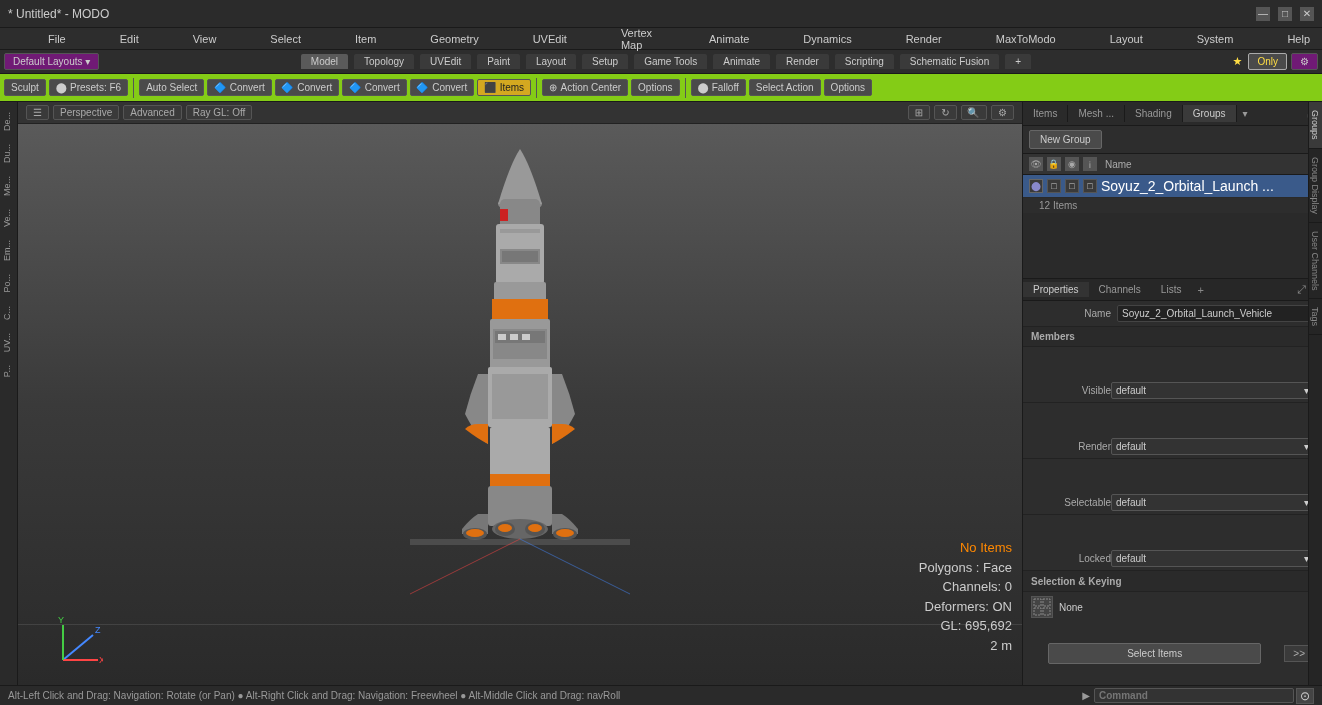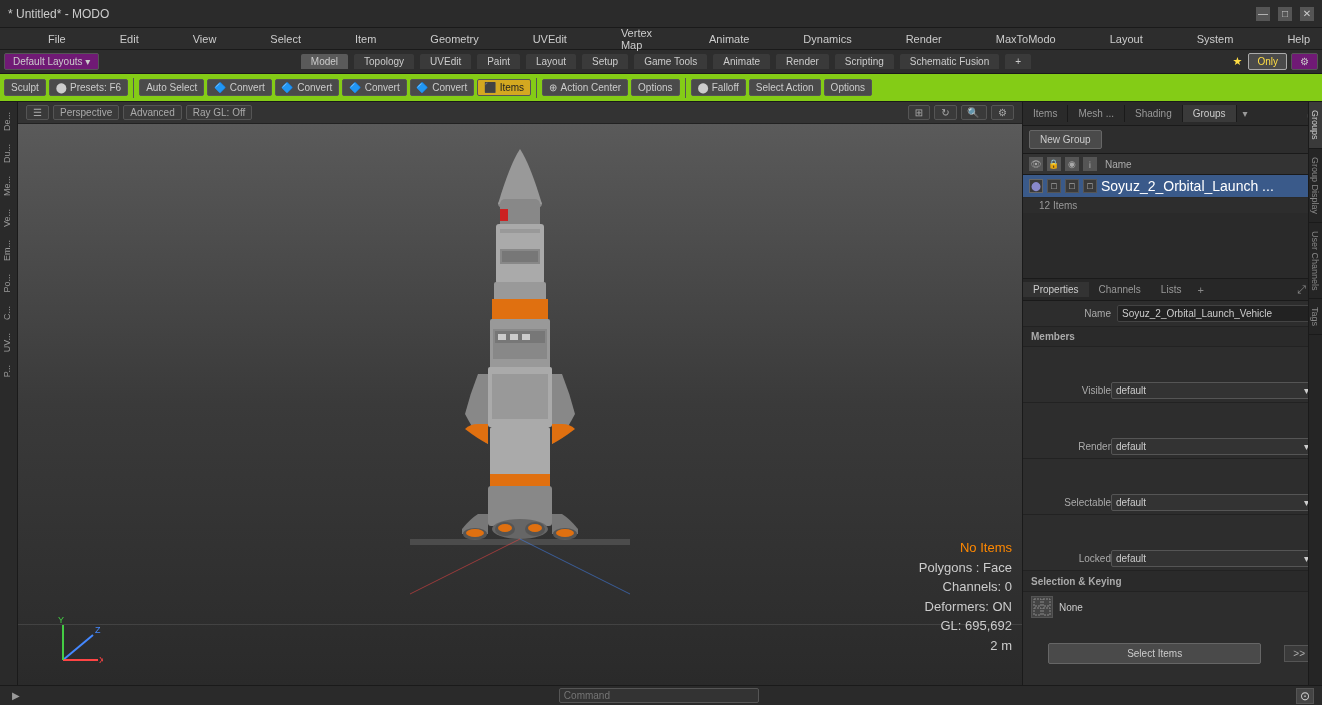--- a/index.html
+++ b/index.html
@@ -760,16 +760,17 @@
     <div style="position:absolute; right:0; top:0; width:14px; height:100%; background:#252525; border-left:1px solid #1a1a1a; display:flex; flex-direction:column;">
       <div class="edge-tab active">Groups</div>
       <div class="edge-tab">Group Display</div>
       <div class="edge-tab">User Channels</div>
       <div class="edge-tab">Tags</div>
     </div>
   </div>
 </div>
 
 <div id="status-bar" style="background:#2a2a2a; height:20px; display:flex; align-items:center; padding:0 8px; font-size:10px; color:#999; border-top:1px solid #1a1a1a;">
+  <span style="flex:1;">Alt-Left Click and Drag: Navigation: Rotate (or Pan) ● Alt-Right Click and Drag: Navigation: Freewheel ● Alt-Middle Click and Drag: navRoll</span>
   <span style="margin:0 4px;">▶</span>
-  <input type="text" style="background: rgb(51, 51, 51); border: 1px solid rgb(85, 85, 85); color: rgb(204, 204, 204); font-size: 10px; padding: 1px 4px; width: 200px; border-radius: 2px;" placeholder="Command">
+  <input type="text" style="background: rgb(51, 51, 51); border: 1px solid rgb(85, 85, 85); color: rgb(204, 204, 204); font-size: 10px; padding: 1px 4px; width: 200px; border-radius: 2px; font-weight: bold;" placeholder="Command">
   <button style="background:#444; border:1px solid #555; color:#ccc; font-size:12px; width:18px; height:16px; cursor:pointer; margin-left:2px; display:flex; align-items:center; justify-content:center;">⊙</button>
 </div>
 
 </body></html>

